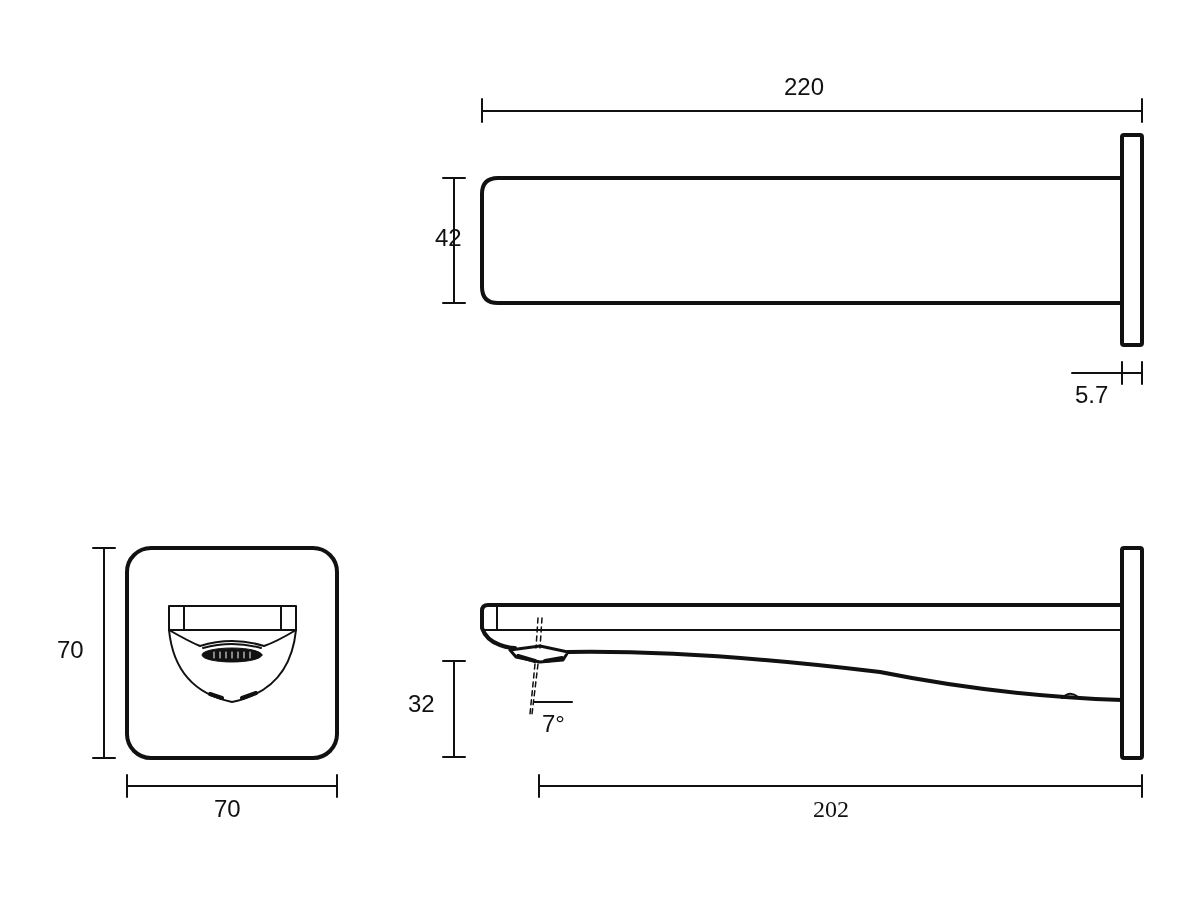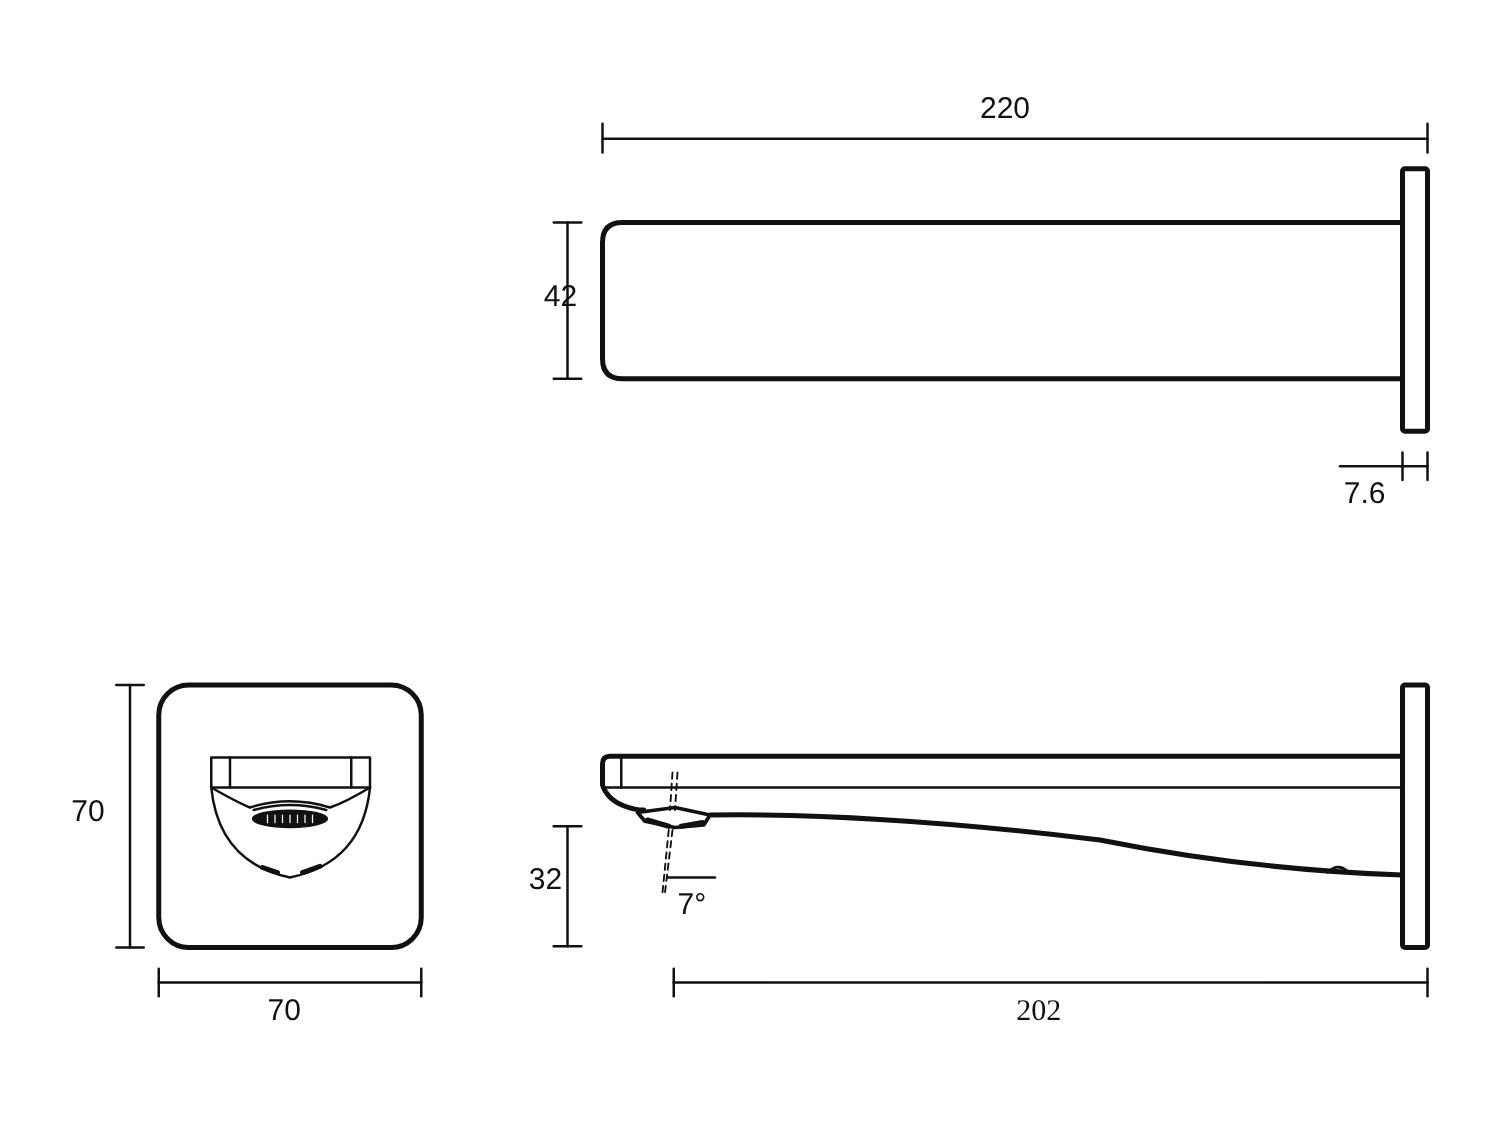--- a/index.html
+++ b/index.html
@@ -107,18 +107,18 @@
         <line x1="539" y1="786" x2="1142" y2="786"></line>
         <line x1="539" y1="775" x2="539" y2="797"></line>
         <line x1="1142" y1="775" x2="1142" y2="797"></line>
       </g>
     </g>
   </g>
 </svg>
 
 <div class="dim-label" style="left:784px; top:75px;">220</div>
 <div class="dim-label" style="left:410px; top:226px;margin-left:25px;">42</div>
-<div class="dim-label" style="left:1075px; top:383px;">7.6</div>
+<div class="dim-label" style="left:1075px; top:383px;">5.7</div>
 <div class="dim-label" style="left:57px; top:638px;">70</div>
 <div class="dim-label" style="left:214px; top:797px;">70</div>
-<div class="dim-label" style="left:408px; top:692px;margin-left:15px;">32</div>
+<div class="dim-label" style="left:408px; top:692px;">32</div>
 <div class="dim-label" style="left:542px; top:712px;">7°</div>
 <div class="dim-label" style="left:813px; top:797px;font-family:Liberation Serif, serif;">202</div>
 
 </body></html>

